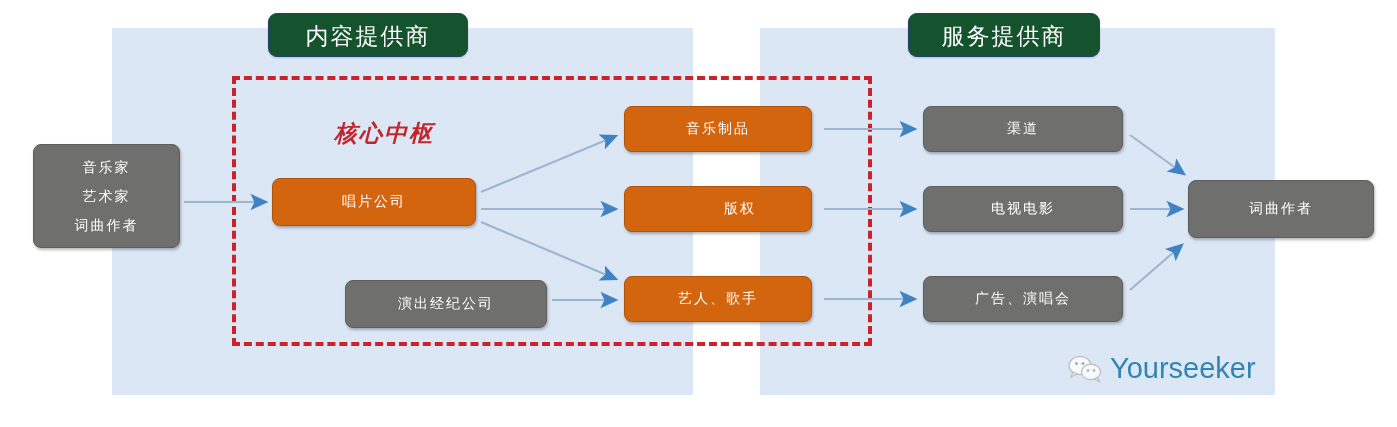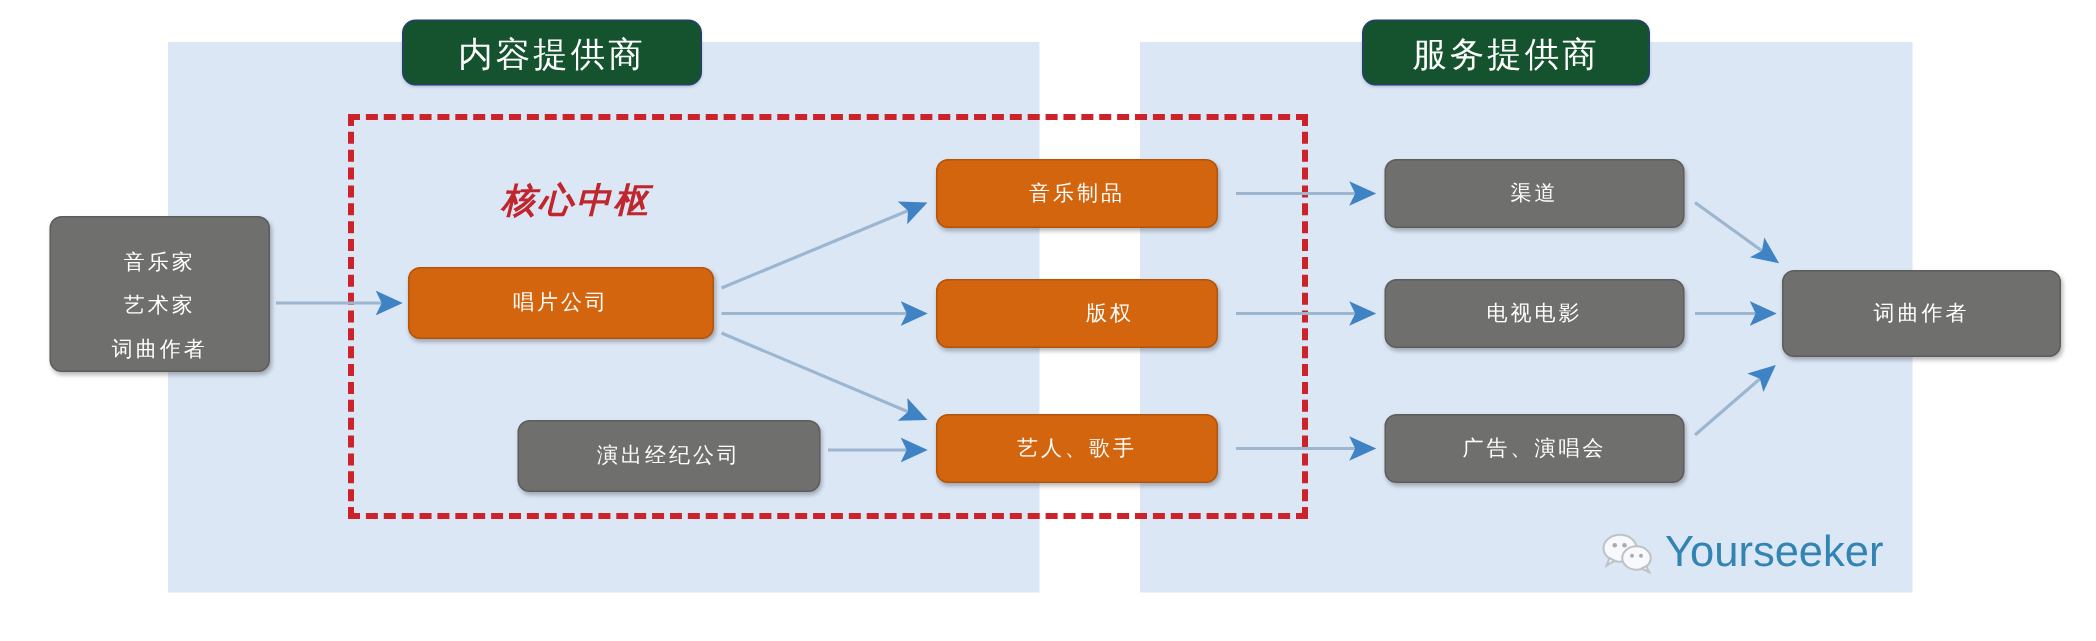--- a/index.html
+++ b/index.html
@@ -70,21 +70,21 @@
     box-shadow: 1px 2px 3px rgba(0,0,0,0.28);
   }
   .node.gray   { background: #6f6f6e; border: 1px solid #5d5d5c; }
   .node.orange { background: #d4650f; border: 1px solid #b2540b; }
 
   .node .multiline {
     line-height: 29px;
     white-space: pre-line;
   }
 
-  #node-creators   { left: 33px;   top: 144px; width: 147px; height: 104px; align-items: flex-end; }
+  #node-creators   { left: 33px;   top: 144px; width: 147px; height: 104px; }
   #node-record     { left: 272px;  top: 178px; width: 204px; height: 48px; }
   #node-agency     { left: 345px;  top: 280px; width: 202px; height: 48px; }
   #node-products   { left: 624px;  top: 106px; width: 188px; height: 46px; }
   #node-copyright  { left: 624px;  top: 186px; width: 188px; height: 46px; padding-left: 44px; }
   #node-artists    { left: 624px;  top: 276px; width: 188px; height: 46px; }
   #node-channels   { left: 923px;  top: 106px; width: 200px; height: 46px; }
   #node-tvfilm     { left: 923px;  top: 186px; width: 200px; height: 46px; }
   #node-adconcert  { left: 923px;  top: 276px; width: 200px; height: 46px; }
   #node-consumers  { left: 1188px; top: 180px; width: 186px; height: 58px; }
 

